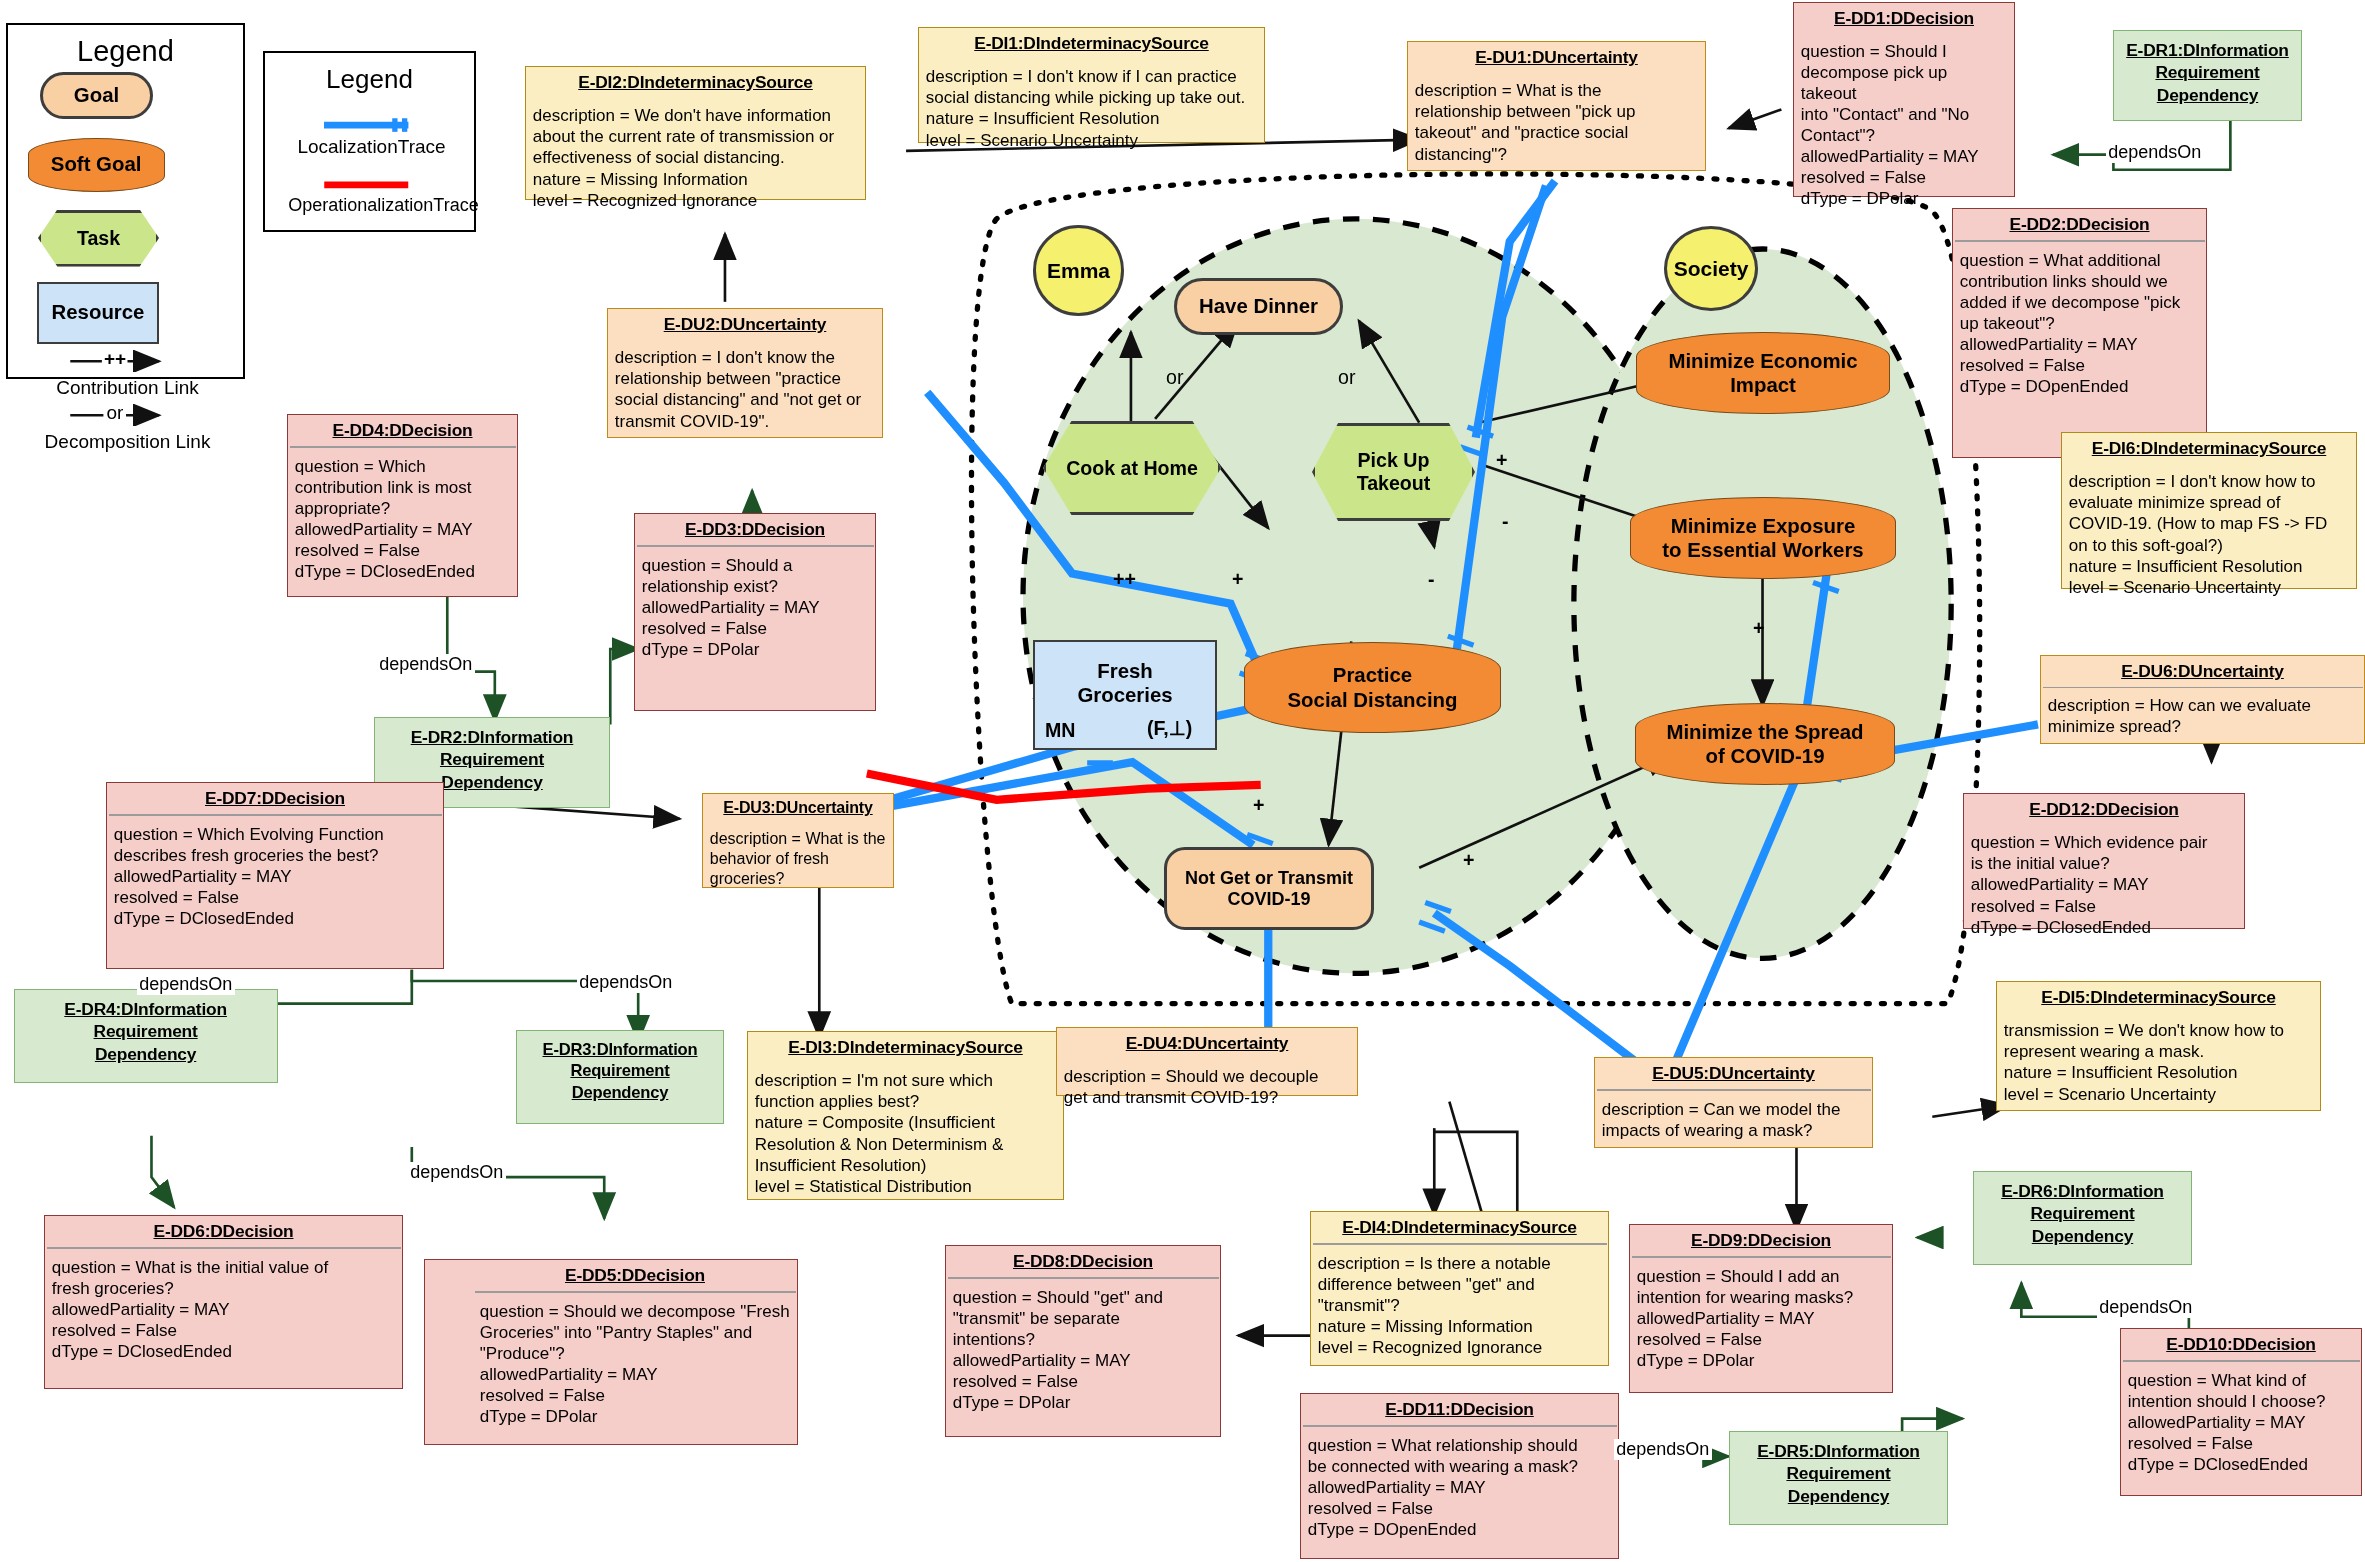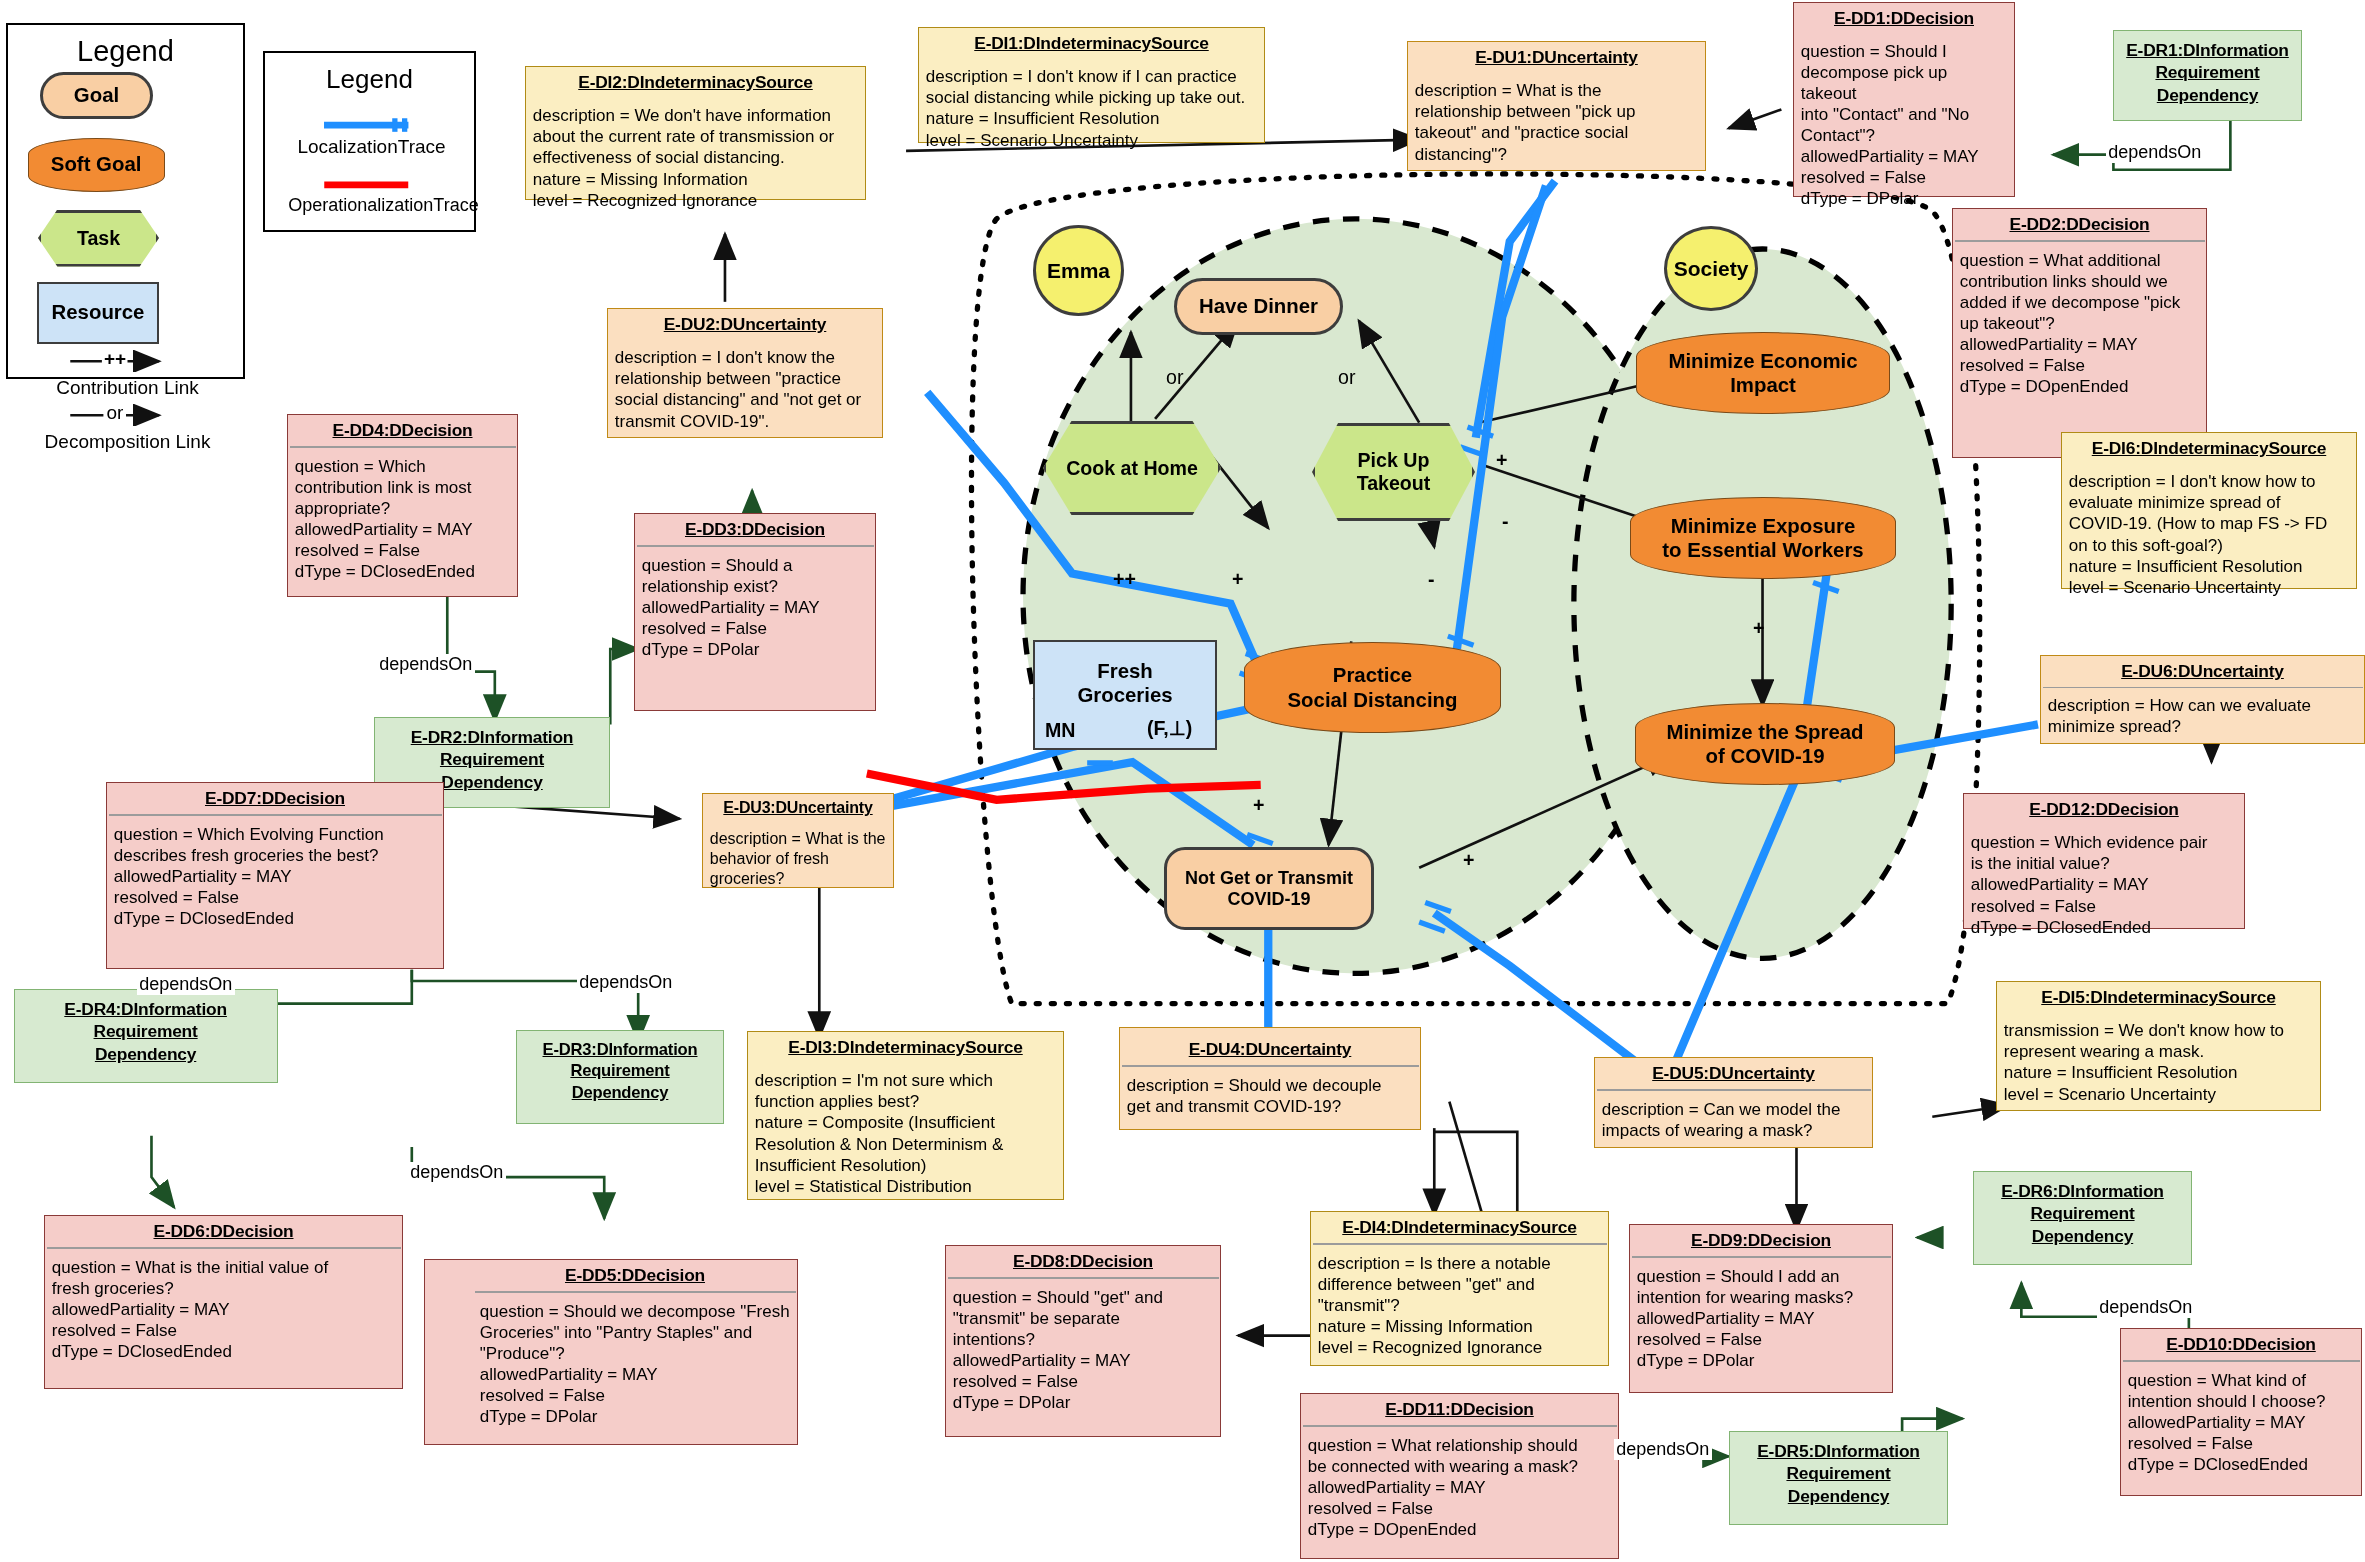--- a/index.html
+++ b/index.html
@@ -406,21 +406,21 @@
     <div class="uhead">E-DI3:DIndeterminacySource</div>
     <div class="usep"></div>
     <div class="ubody">description = I'm not sure which
 function applies best?
 nature = Composite (Insufficient
 Resolution &amp; Non Determinism &amp;
 Insufficient Resolution)
 level = Statistical Distribution</div>
   </div>
 
-  <div class="ubox du" style="left:1119px; top:1027px; width:302px; height:103px;justify-content:center;">
+  <div class="ubox du" style="left:1056px; top:1027px; width:302px; height:69px;">
     <div class="uhead">E-DU4:DUncertainty</div>
     <div class="usep"></div>
     <div class="ubody">description = Should we decouple
 get and transmit COVID-19?</div>
   </div>
 
   <div class="ubox di" style="left:1996px; top:981px; width:325px; height:130px;">
     <div class="uhead">E-DI5:DIndeterminacySource</div>
     <div class="usep"></div>
     <div class="ubody">transmission = We don't know how to

